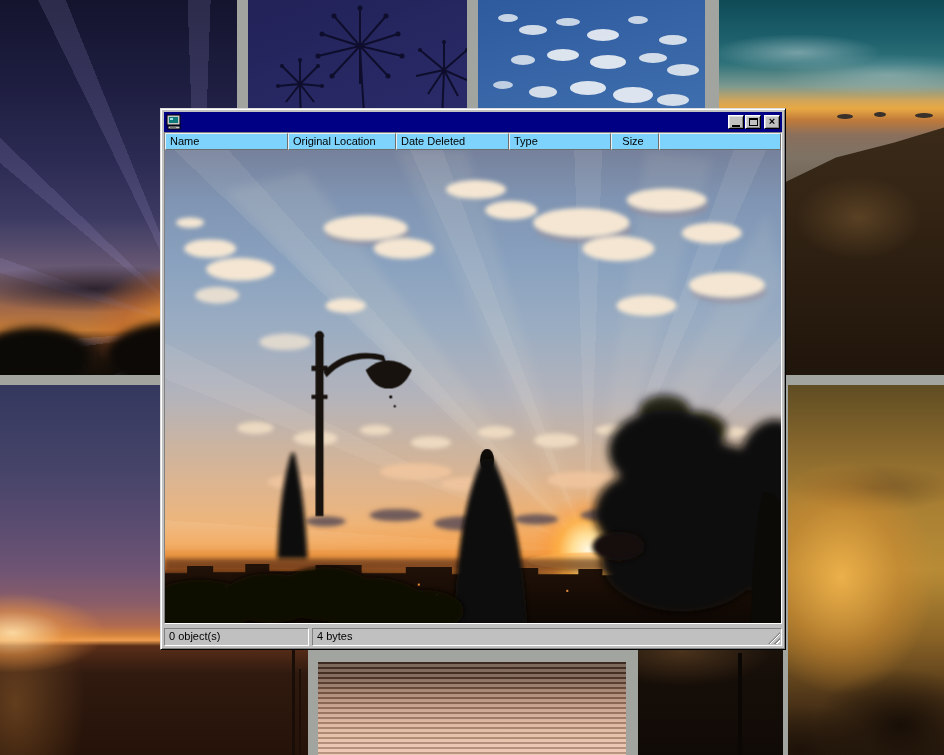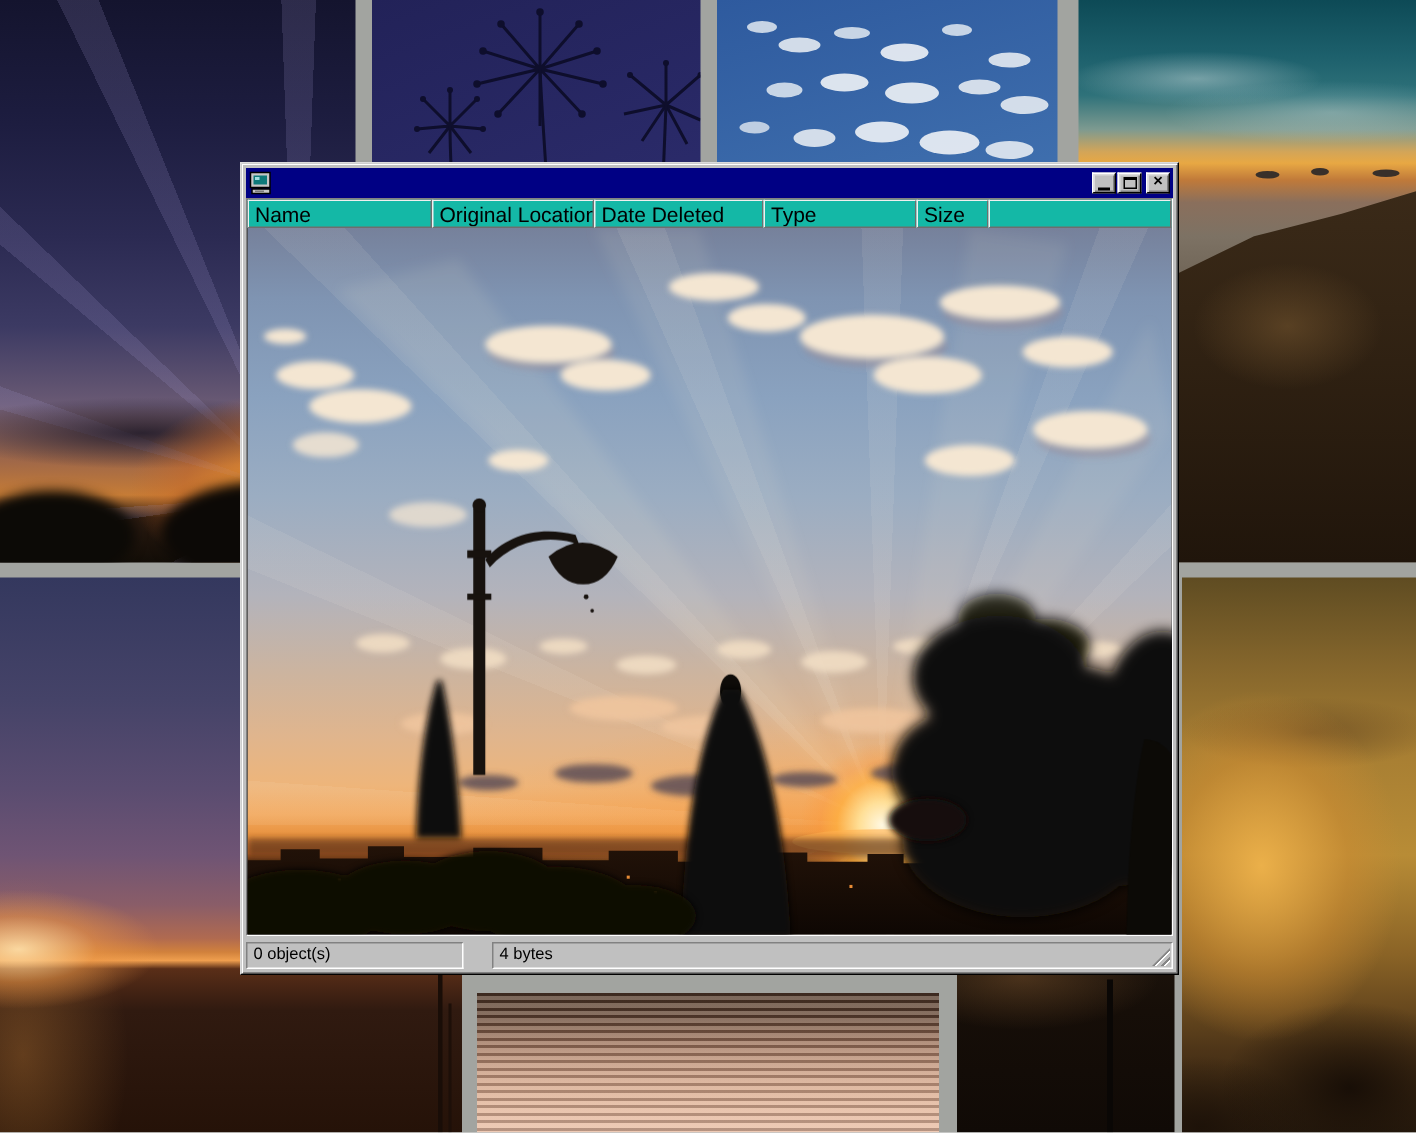--- a/index.html
+++ b/index.html
@@ -71,34 +71,34 @@
     font-size:10px;font-weight:bold;color:#000;line-height:1;}
   .tbtn.close{margin-left:3px;font-size:11px;padding-bottom:1px;}
   .glyph-min{width:8px;height:2px;background:#000;margin-top:7px;}
   .glyph-max{width:9px;height:8px;border:1px solid #000;border-top-width:2px;box-sizing:border-box;}
   .menubar{height:20px;display:flex;align-items:center;padding:1px 0 1px 5px;flex:0 0 auto;}
   .menu-item{display:inline-block;font-size:11px;color:#000;padding:2px 6px;}
   .menu-item::first-letter{text-decoration:underline;}
   .client{flex:1;display:flex;flex-direction:column;box-sizing:border-box;
     border:1px solid;border-color:#818181 #fff #fff #818181;background:#000;overflow:hidden;}
   .hdr{display:flex;flex:0 0 17px;background:#c0c0c0;}
-  .hcell{box-sizing:border-box;background:#14b8a6;font-size:14px;color:#000;
+  .hcell{box-sizing:border-box;background:#7dd3fc;font-size:11px;color:#000;
     padding:1px 4px 0 4px;border:1px solid;border-color:#efefef #6e6e6e #6e6e6e #efefef;
     overflow:hidden;white-space:nowrap;}
   .hc-name{width:123px;} .hc-loc{width:108px;} .hc-date{width:113px;}
-  .hc-type{width:102px;} .hc-size{width:48px;text-align:left;padding-right:8px;}
+  .hc-type{width:102px;} .hc-size{width:48px;text-align:center;padding-right:8px;}
   .hc-fill{flex:1;}
   .photo{flex:1;position:relative;overflow:hidden;
     background:
       radial-gradient(circle 55px at 68.7% 84.5%, #fff8e2 0%, #ffdf96 28%, rgba(255,176,64,.75) 55%, rgba(255,150,50,.30) 75%, rgba(255,150,50,0) 100%),
       radial-gradient(ellipse 65% 26% at 68% 87%, rgba(250,160,70,.5), rgba(250,160,70,0) 72%),
       repeating-conic-gradient(from 195deg at 68.7% 84.5%, rgba(255,245,230,0) 0deg 9deg, rgba(255,245,230,.08) 9deg 13deg, rgba(255,245,230,0) 13deg 22deg),
       linear-gradient(to bottom,#76819b 0%,#7f94b2 10%,#8aa2bf 24%,#9badc2 38%,#b3b3bb 52%,#ccb49f 63%,#e0b58d 72%,#eeb57a 79%,#f2a95f 83%,#e8923f 86%,#c56a24 88.5%,#2a160d 90%,#170d08 94%,#100905 100%);}
   .photo svg{position:absolute;left:0;top:0;width:100%;height:100%;}
-  .statusbar{flex:0 0 18px;margin-top:4px;display:flex;gap:19px;}
+  .statusbar{flex:0 0 18px;margin-top:4px;display:flex;gap:3px;}
   .spanel{box-sizing:border-box;border:1px solid;border-color:#818181 #fff #fff #818181;
     font-size:11px;color:#000;padding:1px 4px 0 4px;overflow:hidden;white-space:nowrap;position:relative;}
   .sp-left{width:145px;flex:0 0 auto;}
   .sp-right{flex:1;}
   .grip{position:absolute;right:1px;bottom:1px;width:12px;height:12px;
     background:repeating-linear-gradient(-45deg, transparent 0 2px, #fff 2px 3px, #868686 3px 4.5px);
     clip-path:polygon(100% 0, 100% 100%, 0 100%);}
 </style>
 </head>
 <body>

